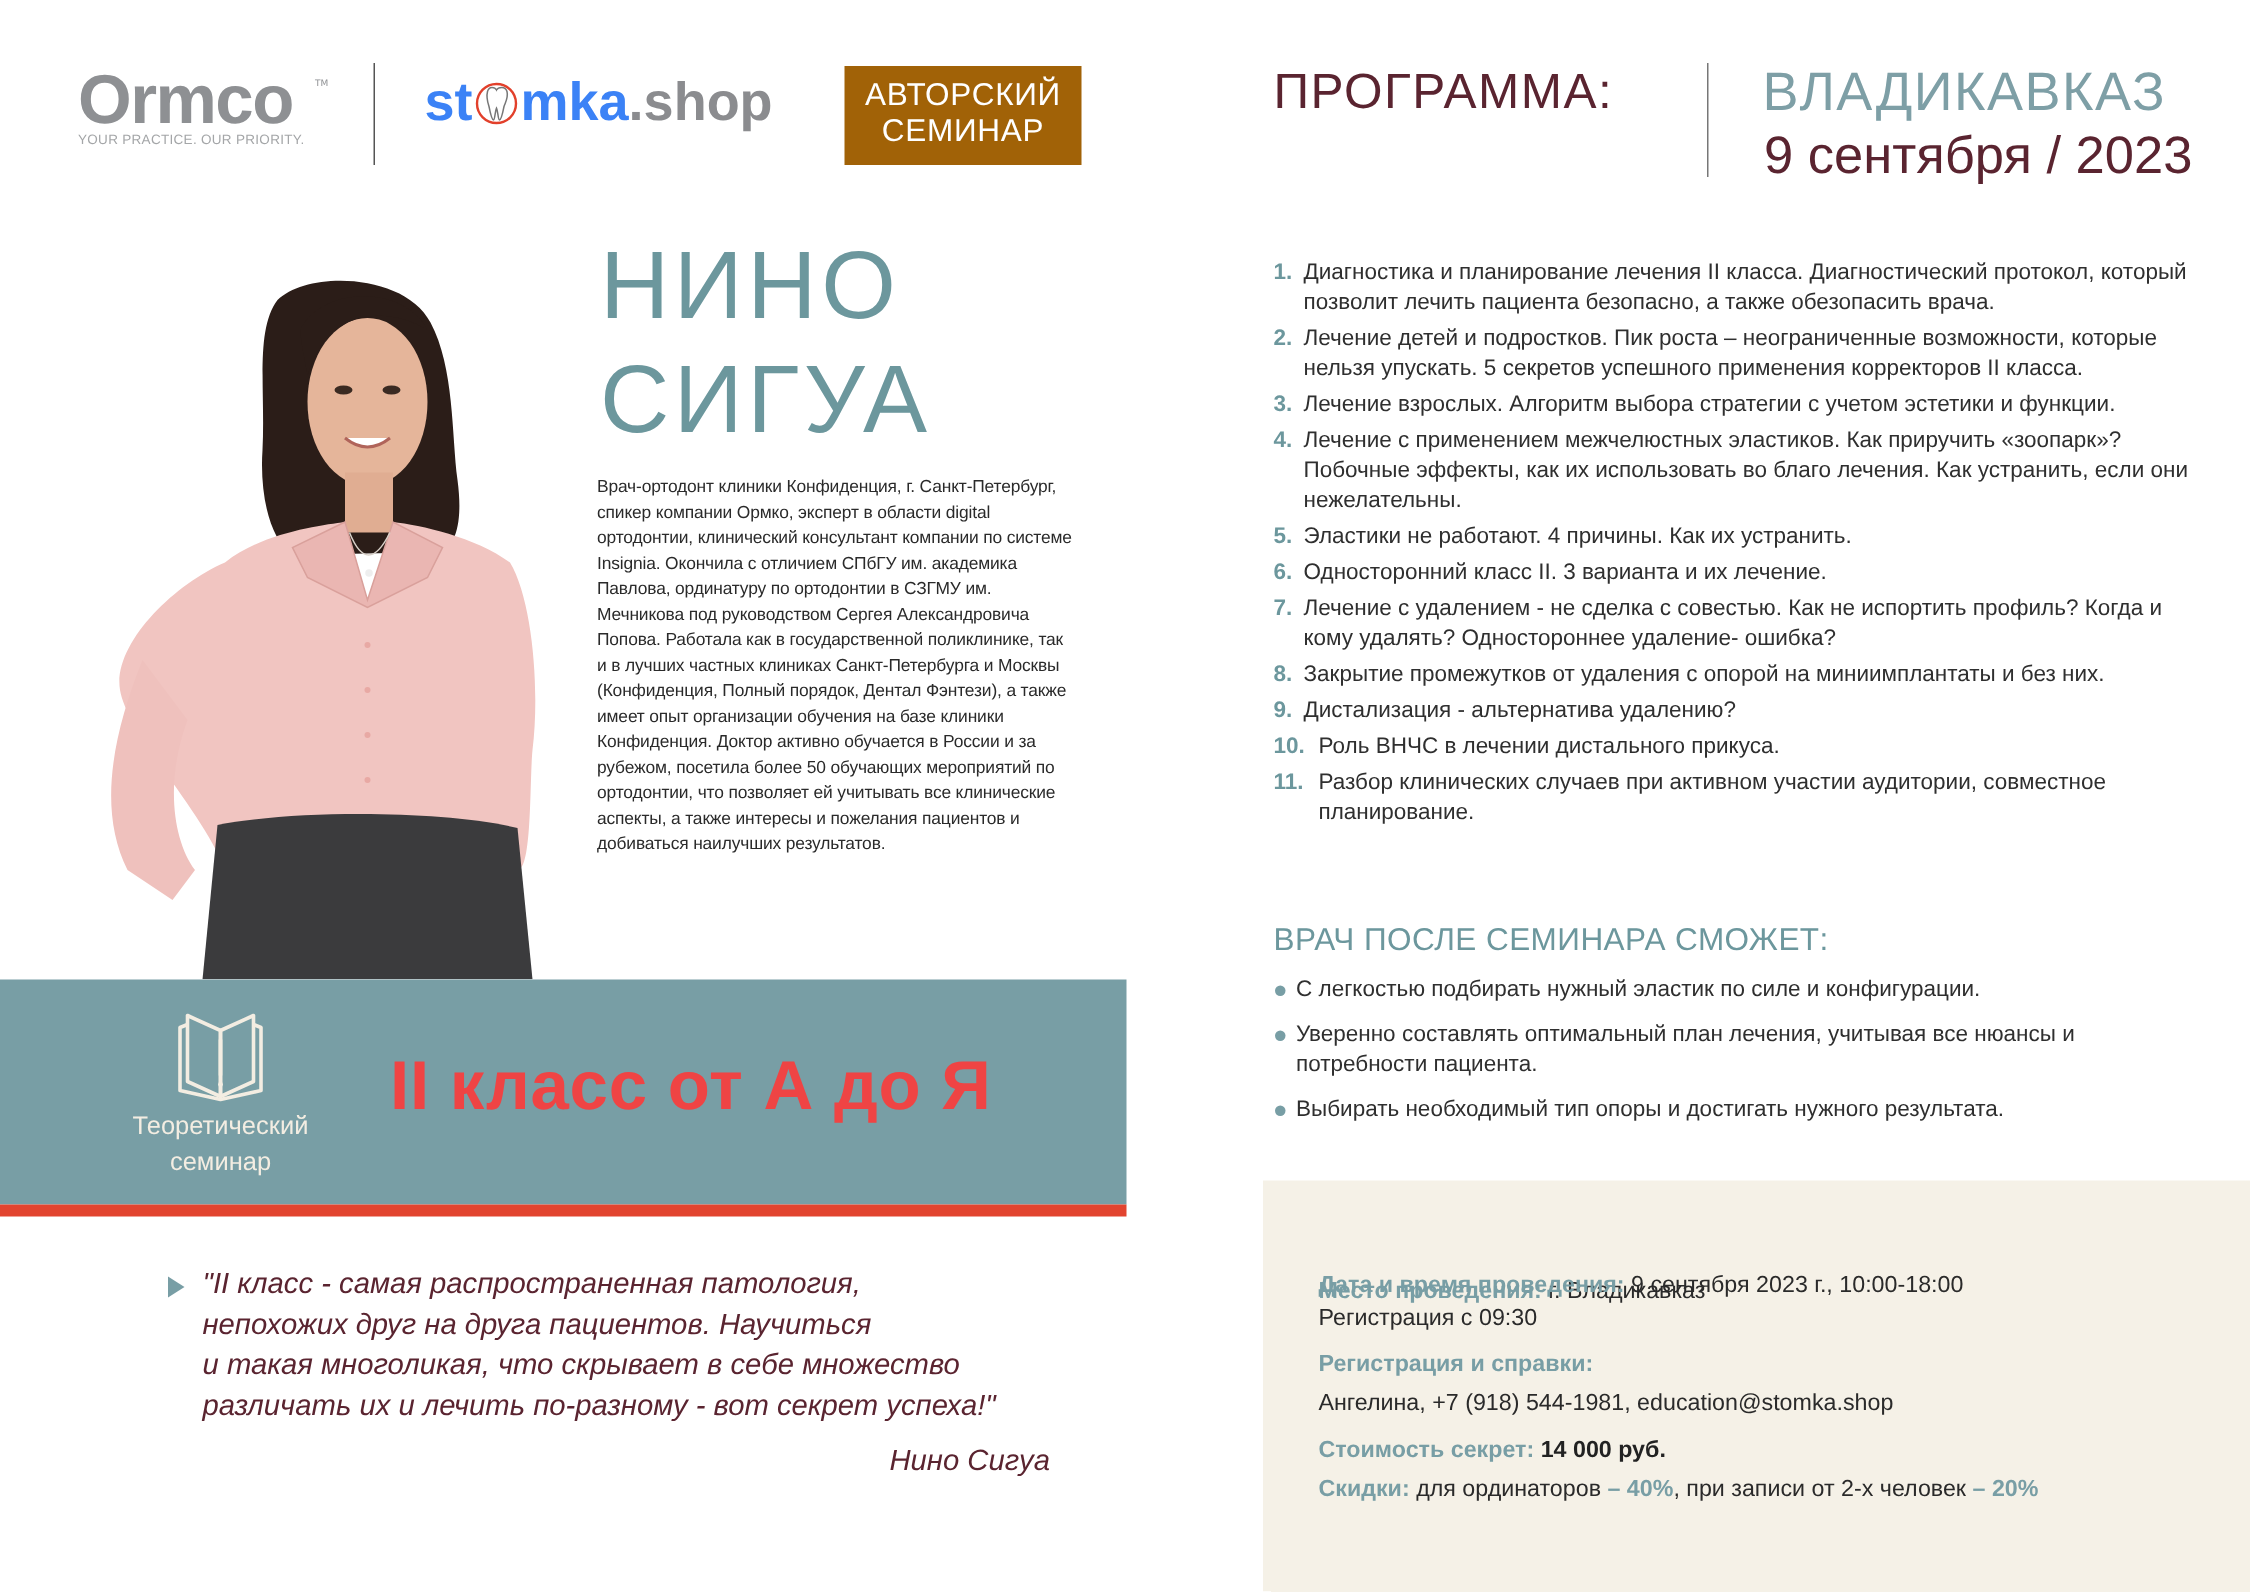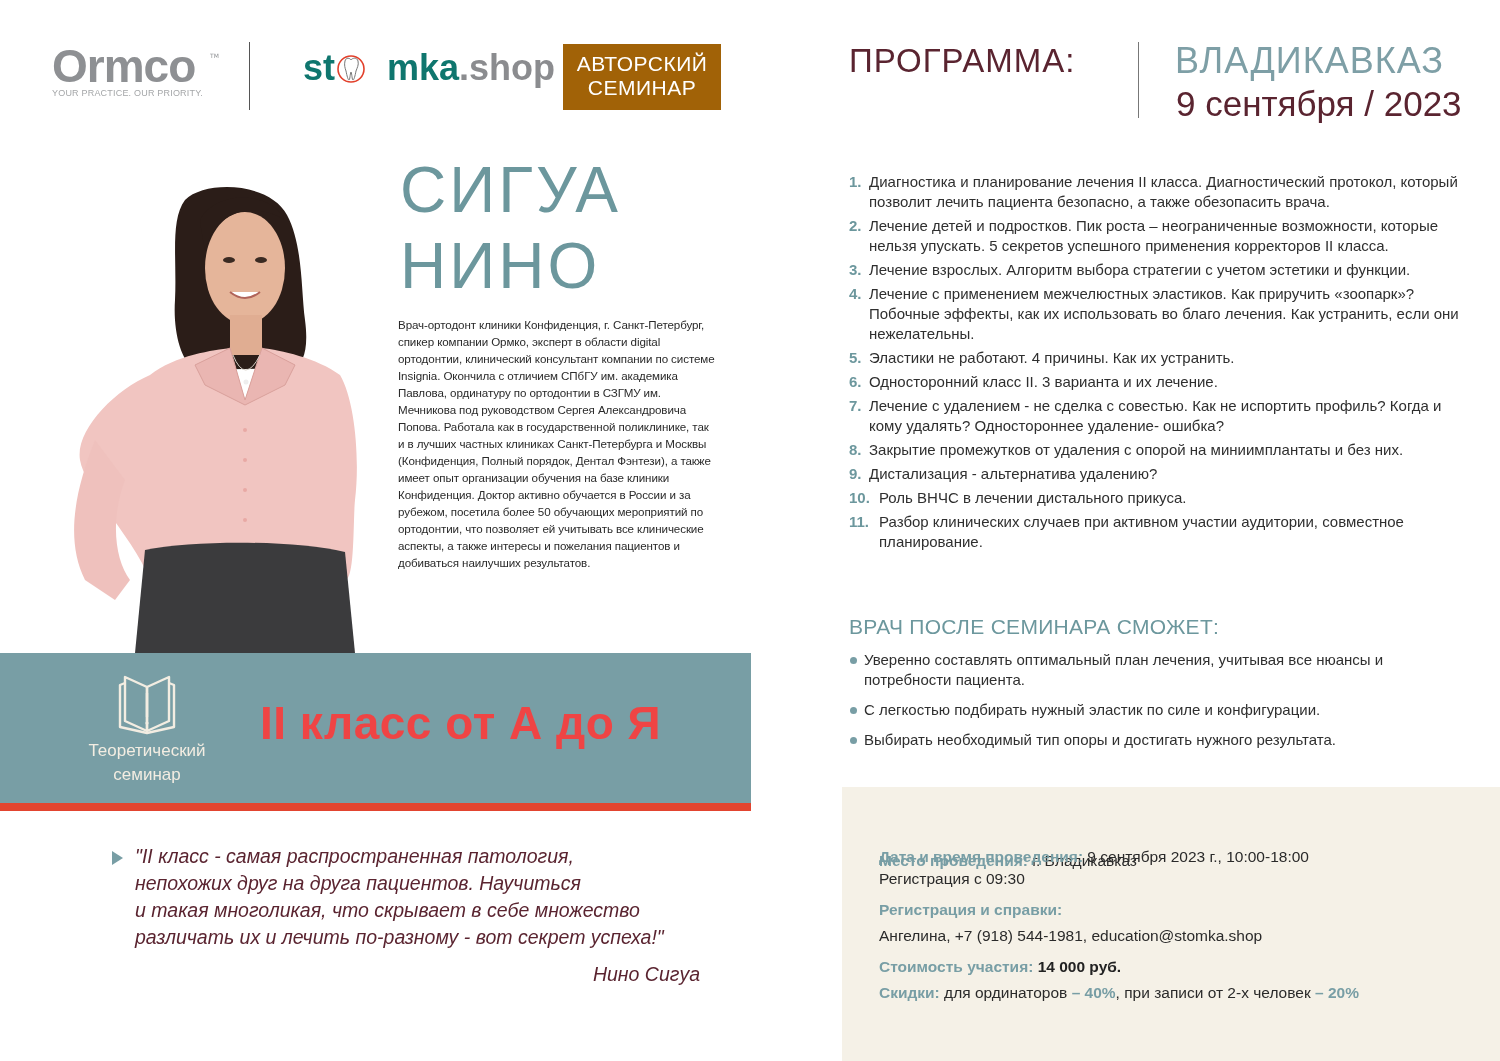--- a/index.html
+++ b/index.html
@@ -10,21 +10,21 @@
   .logo-ormco { position: absolute; left: 52px; top: 42px; width: 170px; }
   .logo-ormco .wordmark { font-family: "Liberation Sans", sans-serif; font-weight: bold; font-size: 46px; color: #8e9093; letter-spacing: -1px; line-height: 48px; }
   .logo-ormco .tm { position: absolute; left: 158px; top: 10px; font-size: 6px; color: #8e9093; }
   .logo-ormco .tagline { font-family: "Liberation Sans", sans-serif; font-size: 9px; color: #a4a6a8; letter-spacing: 0.2px; margin-top: -2px; }
 
   .vsep { position: absolute; background: #555; width: 1px; }
   .vsep.one { left: 249px; top: 42px; height: 68px; }
   .vsep.two { left: 1138px; top: 42px; height: 76px; background: #777; }
 
   .logo-stomka { position: absolute; left: 283px; top: 46px; height: 44px; display: flex; align-items: center; font-family: "Liberation Sans", sans-serif; font-weight: bold; font-size: 36px; letter-spacing: 0px; }
-  .logo-stomka .red { color: #0f766e; margin-left: 20px; }
+  .logo-stomka .red { color: #3b82f6; }
   .logo-stomka .gray { color: #8b8c8f; }
   .logo-stomka .tooth { width: 30px; height: 32px; margin: 0 1px; }
 
   .author-badge { position: absolute; left: 563px; top: 44px; width: 158px; height: 66px; background: #a16207; color: #ffffff; font-family: "Liberation Sans", sans-serif; font-size: 21px; line-height: 24px; text-align: center; padding-top: 8px; letter-spacing: 0.5px; }
 
   
   .program-title { position: absolute; left: 849px; top: 42px; font-family: "Liberation Sans", sans-serif; font-size: 33px; color: #5a2430; letter-spacing: 1px; }
   .city { position: absolute; left: 1175px; top: 40px; font-family: "Liberation Sans", sans-serif; font-size: 36px; color: #7e9fa6; letter-spacing: 1px; }
   .event-date { position: absolute; left: 1176px; top: 84px; font-family: "Liberation Sans", sans-serif; font-size: 35px; color: #5a2430; }
 
@@ -127,22 +127,22 @@
     <ellipse cx="120" cy="455" rx="22" ry="14" fill="#e3b096"></ellipse>
 
     <path d="M90 390 C 140 380, 240 380, 290 392 L 300 493 L 80 493 Z" fill="#3b3b3d"></path>
 
     <path d="M178 195 Q 190 225 205 195" fill="none" stroke="#d8d0c8" stroke-width="1"></path>
     <circle cx="191" cy="222" r="2.5" fill="#eee"></circle>
   </svg>
 </div>
 
 <div class="speaker-name">
+  <div>НИНО</div>
   <div>СИГУА</div>
-  <div>НИНО</div>
 </div>
 <p class="bio">Врач-ортодонт клиники Конфиденция, г. Санкт-Петербург, спикер компании Ормко, эксперт в области digital ортодонтии, клинический консультант компании по системе Insignia. Окончила с отличием СПбГУ им. академика Павлова, ординатуру по ортодонтии в СЗГМУ им. Мечникова под руководством Сергея Александровича Попова. Работала как в государственной поликлинике, так и в лучших частных клиниках Санкт-Петербурга и Москвы (Конфиденция, Полный порядок, Дентал Фэнтези), а также имеет опыт организации обучения на базе клиники Конфиденция. Доктор активно обучается в России и за рубежом, посетила более 50 обучающих мероприятий по ортодонтии, что позволяет ей учитывать все клинические аспекты, а также интересы и пожелания пациентов и добиваться наилучших результатов.</p>
 
 <div class="banner"></div>
 <div class="banner-stripe"></div>
 <svg class="book-icon" viewBox="0 0 60 62">
   <g fill="none" stroke="#f3ede2" stroke-width="2.4" stroke-linejoin="round">
     <path d="M30 14 L 8 4 L 8 48 L 30 58 Z"></path>
     <path d="M30 14 L 52 4 L 52 48 L 30 58 Z"></path>
     <path d="M8 10 L 3 12 L 3 54 L 30 60 L 57 54 L 57 12 L 52 10"></path>
@@ -174,36 +174,36 @@
   <li><span class="num">6.</span><span>Односторонний класс II. 3 варианта и их лечение.</span></li>
   <li><span class="num">7.</span><span>Лечение с удалением - не сделка с совестью. Как не испортить профиль? Когда и кому удалять? Одностороннее удаление- ошибка?</span></li>
   <li><span class="num">8.</span><span>Закрытие промежутков от удаления с опорой на миниимплантаты и без них.</span></li>
   <li><span class="num">9.</span><span>Дистализация - альтернатива удалению?</span></li>
   <li class="wide"><span class="num">10.</span><span>Роль ВНЧС в лечении дистального прикуса.</span></li>
   <li class="wide"><span class="num">11.</span><span>Разбор клинических случаев при активном участии аудитории, совместное планирование.</span></li>
 </ol>
 
 <div class="outcomes-title">ВРАЧ ПОСЛЕ СЕМИНАРА СМОЖЕТ:</div>
 <ul class="outcomes">
+  <li><span class="dot"></span><span>С легкостью подбирать нужный эластик по силе и конфигурации.</span></li>
   <li><span class="dot"></span><span>Уверенно составлять оптимальный план лечения, учитывая все нюансы и потребности пациента.</span></li>
-  <li><span class="dot"></span><span>С легкостью подбирать нужный эластик по силе и конфигурации.</span></li>
   <li><span class="dot"></span><span>Выбирать необходимый тип опоры и достигать нужного результата.</span></li>
 </ul>
 
 <div class="info-box"></div>
 
 <div class="info-line" style="top:850px">
   <span class="lbl">Место проведения:</span><span> г. Владикавказ</span>
 </div>
 <div class="info-line" style="top:846px">
   <span class="lbl">Дата и время проведения:</span><span> 9 сентября 2023 г., 10:00-18:00</span>
 </div>
 <div class="info-line" style="top:868px">Регистрация с 09:30</div>
 <div class="info-line" style="top:899px">
   <span class="lbl">Регистрация и справки:</span>
 </div>
 <div class="info-line" style="top:925px">Ангелина, +7 (918) 544-1981, education@stomka.shop</div>
 <div class="info-line" style="top:956px">
-  <span class="lbl">Стоимость участия:</span><span class="strong"> 14 000 руб.</span>
+  <span class="lbl">Стоимость секрет:</span><span class="strong"> 14 000 руб.</span>
 </div>
 <div class="info-line" style="top:982px">
   <span class="lbl">Скидки:</span><span> для ординаторов </span><span class="hl">– 40%</span><span>, при записи от 2-х человек </span><span class="hl">– 20%</span>
 </div>
 
 </body></html>

